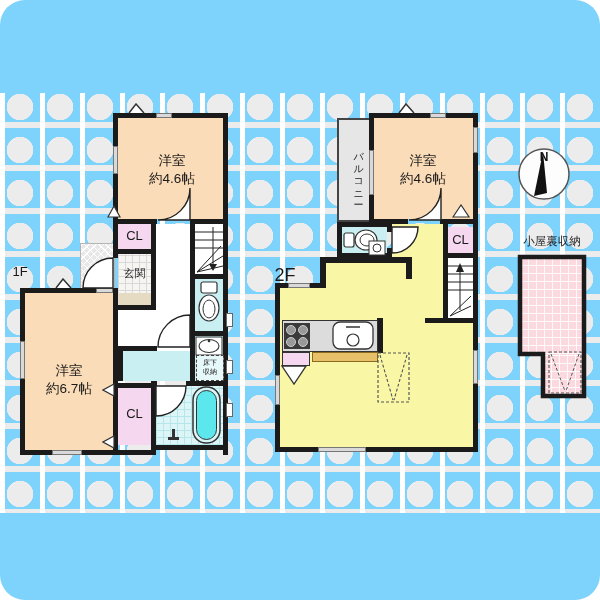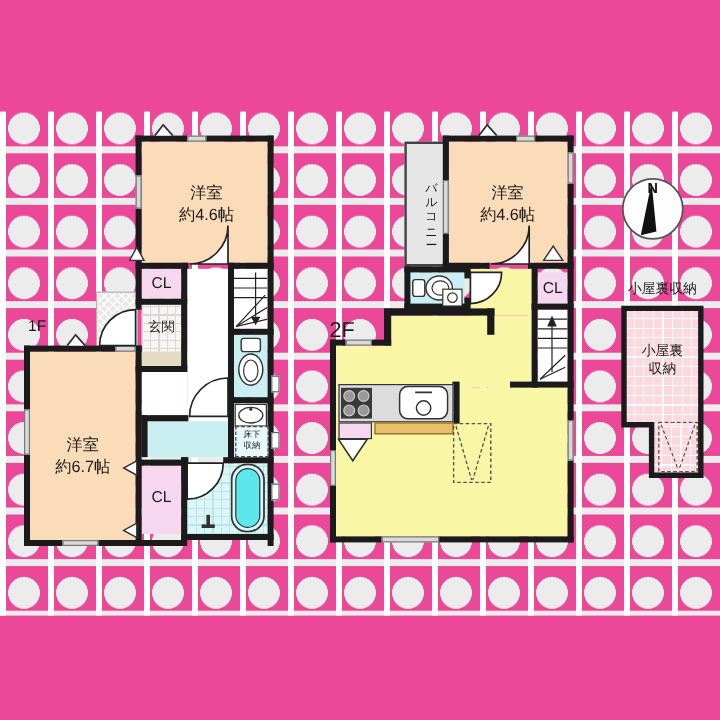--- a/index.html
+++ b/index.html
@@ -1,17 +1,17 @@
 <!DOCTYPE html>
 <html><head>
 <meta charset="utf-8">
 <style>
   html,body{margin:0;padding:0;background:#fff;}
-  #canvas{position:relative;width:600px;height:600px;background:#ec4899;overflow:hidden;
-          font-family:"Liberation Sans","DejaVu Sans",sans-serif;color:#1a1a1a;}
+  #canvas{position:relative;width:600px;height:600px;background:#7dd3fc;overflow:hidden;
+          font-family:"Liberation Sans","DejaVu Sans",sans-serif;color:#1a1a1a;border-radius:25px;}
   .abs{position:absolute;}
   
   .watermark{position:absolute;left:0;top:93px;width:600px;height:420px;
     background-image:
       radial-gradient(circle at 20px 14px, #ececec 0 13px, rgba(255,255,255,0) 13.5px),
       linear-gradient(to right, #ffffff 0 5px, rgba(255,255,255,0) 5px),
       linear-gradient(to bottom, rgba(255,255,255,0) 0 29px, #ececec 29px 35px, rgba(255,255,255,0) 35px);
     background-size:40px 43px,40px 43px,40px 43px;}
   .w{position:absolute;background:#1b1b1b;}
   .fill{position:absolute;}
@@ -162,21 +162,21 @@
     <span>洋室</span><br>
     <span>約4.6帖</span>
   </div>
   <div class="lbl" style="left:118px;top:228px;width:33px;font-size:13px;">CL</div>
   <div class="lbl" style="left:118px;top:266px;width:33px;font-size:11px;">玄関</div>
   <div class="lbl" style="left:25px;top:362px;width:88px;font-size:13.5px;">
     <span>洋室</span><br>
     <span>約6.7帖</span>
   </div>
   <div class="lbl" style="left:118px;top:406px;width:33px;font-size:13px;">CL</div>
-  <div class="lbl" style="left:14px;top:264px;width:34px;font-size:13px;">1F</div>
+  <div class="lbl" style="left:3px;top:264px;width:34px;font-size:13px;">1F</div>
 
   <div class="fill abs" style="left:337px;top:118px;width:37px;height:104px;background:#e6e6e6;border:2px solid #444;box-sizing:border-box;"></div>
   <div class="fill peach abs" style="left:374px;top:118px;width:99px;height:101px;"></div>
   <div class="fill cyan abs" style="left:342px;top:227px;width:45px;height:26px;"></div>
   <div class="fill pinkcl abs" style="left:448px;top:227px;width:25px;height:26px;"></div>
   <div class="fill white abs" style="left:448px;top:258px;width:25px;height:60px;"></div>
   <div class="fill yellow abs" style="left:392px;top:224px;width:51px;height:39px;"></div>
   <div class="fill yellow abs" style="left:325px;top:263px;width:118px;height:60px;"></div>
   <div class="fill yellow abs" style="left:280px;top:288px;width:45px;height:159px;"></div>
   <div class="fill yellow abs" style="left:325px;top:323px;width:148px;height:124px;"></div>
@@ -282,24 +282,20 @@
   <div class="fill attgrid abs" style="left:520px;top:257px;width:64px;height:97px;"></div>
   <div class="fill attgrid abs" style="left:543px;top:354px;width:41px;height:42px;"></div>
   <svg class="abs" style="left:514px;top:251px;" width="76" height="151">
     <path d="M6,6 H70 V145 H29 V103 H6 Z" fill="none" stroke="#1b1b1b" stroke-width="4.5"></path>
   </svg>
   <svg class="abs" style="left:548px;top:351px;" width="34" height="43">
     <rect x="1" y="1" width="32" height="41" fill="none" stroke="#555" stroke-width="1.1" stroke-dasharray="3,2"></rect>
     <line x1="3" y1="3" x2="17" y2="40" stroke="#555" stroke-width="1" stroke-dasharray="3,2"></line>
     <line x1="31" y1="3" x2="18" y2="40" stroke="#555" stroke-width="1" stroke-dasharray="3,2"></line>
   </svg>
-  <div class="lbl" style="left:520px;top:286px;width:64px;font-size:11.5px;">
-    <span>小屋裏</span><br>
-    <span>収納</span>
-  </div>
 
   <svg class="abs" style="left:516px;top:143px;" width="56" height="58">
     <circle cx="28" cy="31" r="25" fill="#fdfdfd" stroke="#555" stroke-width="1.5"></circle>
     <polygon points="27,9 18,53 31,50" fill="#111"></polygon>
     <text x="28" y="18" text-anchor="middle" font-size="12" font-weight="bold" fill="#111" font-family="Liberation Sans, DejaVu Sans, sans-serif">N</text>
   </svg>
 
 
 </div>
 

